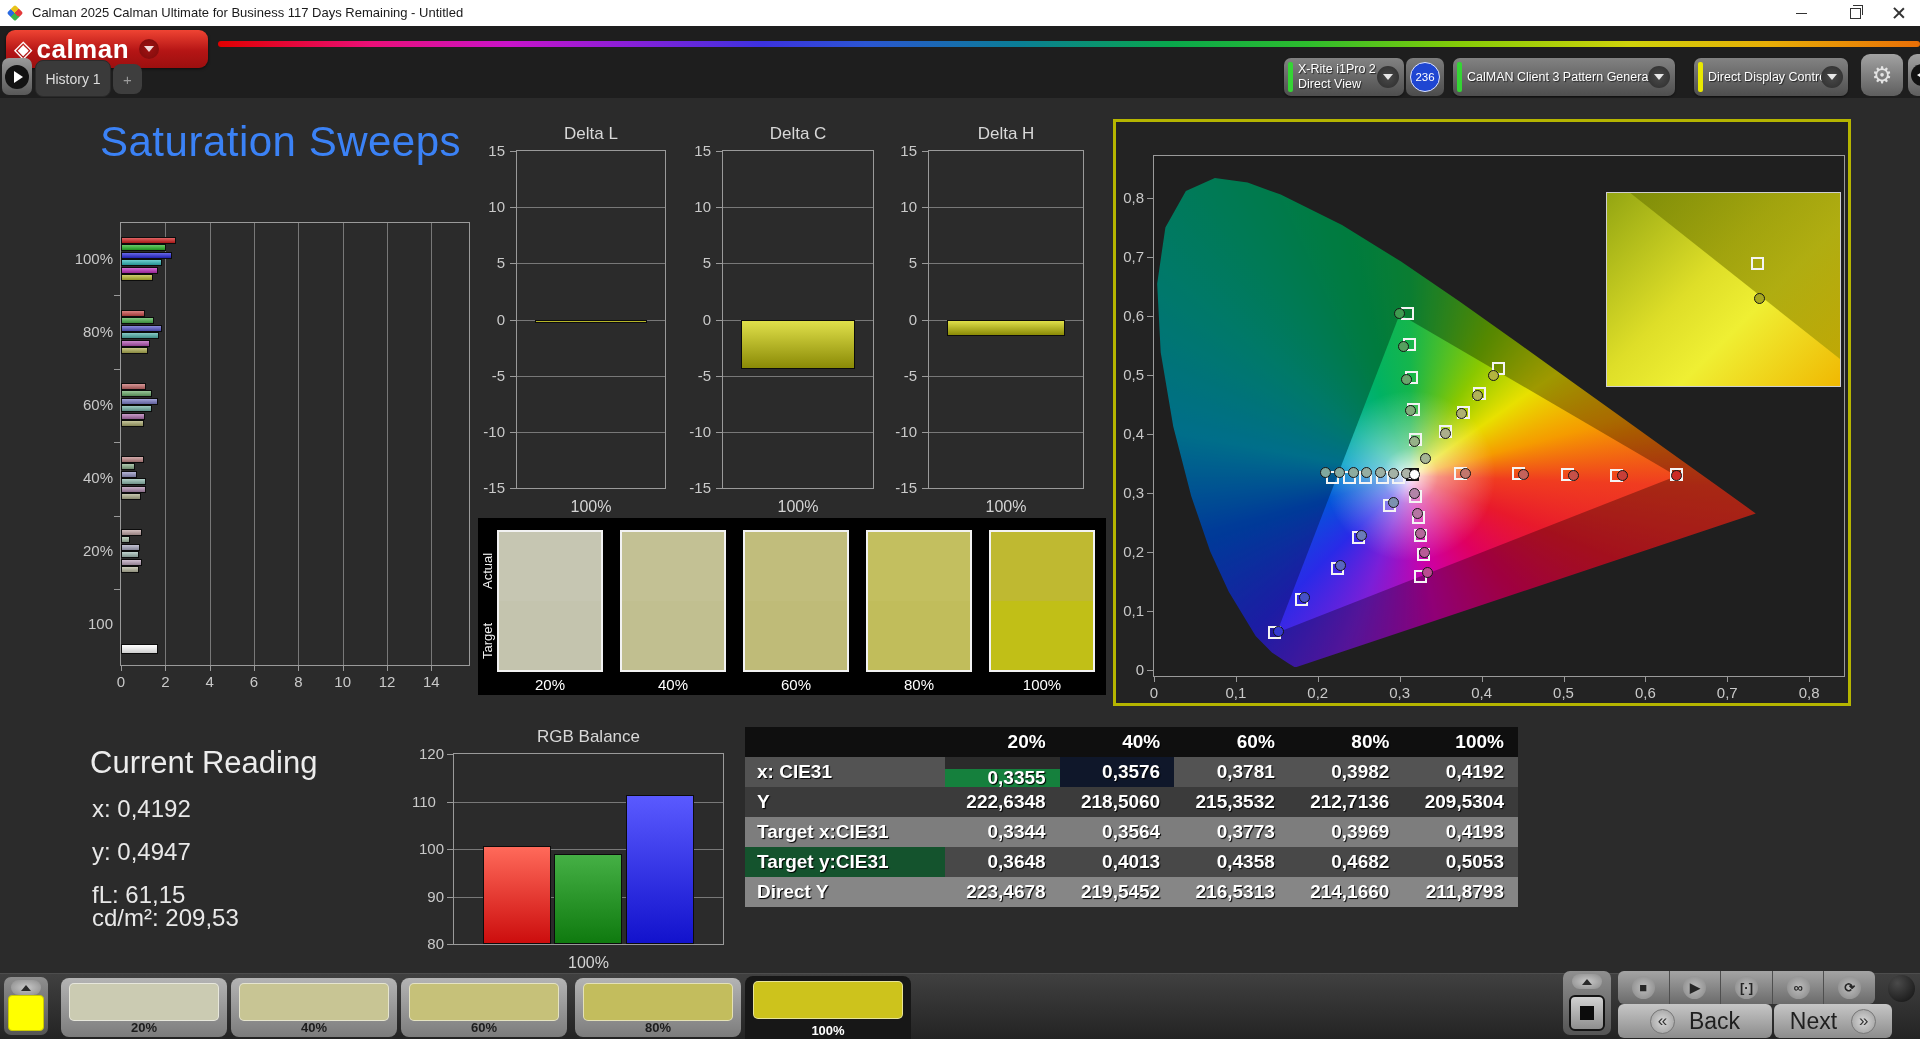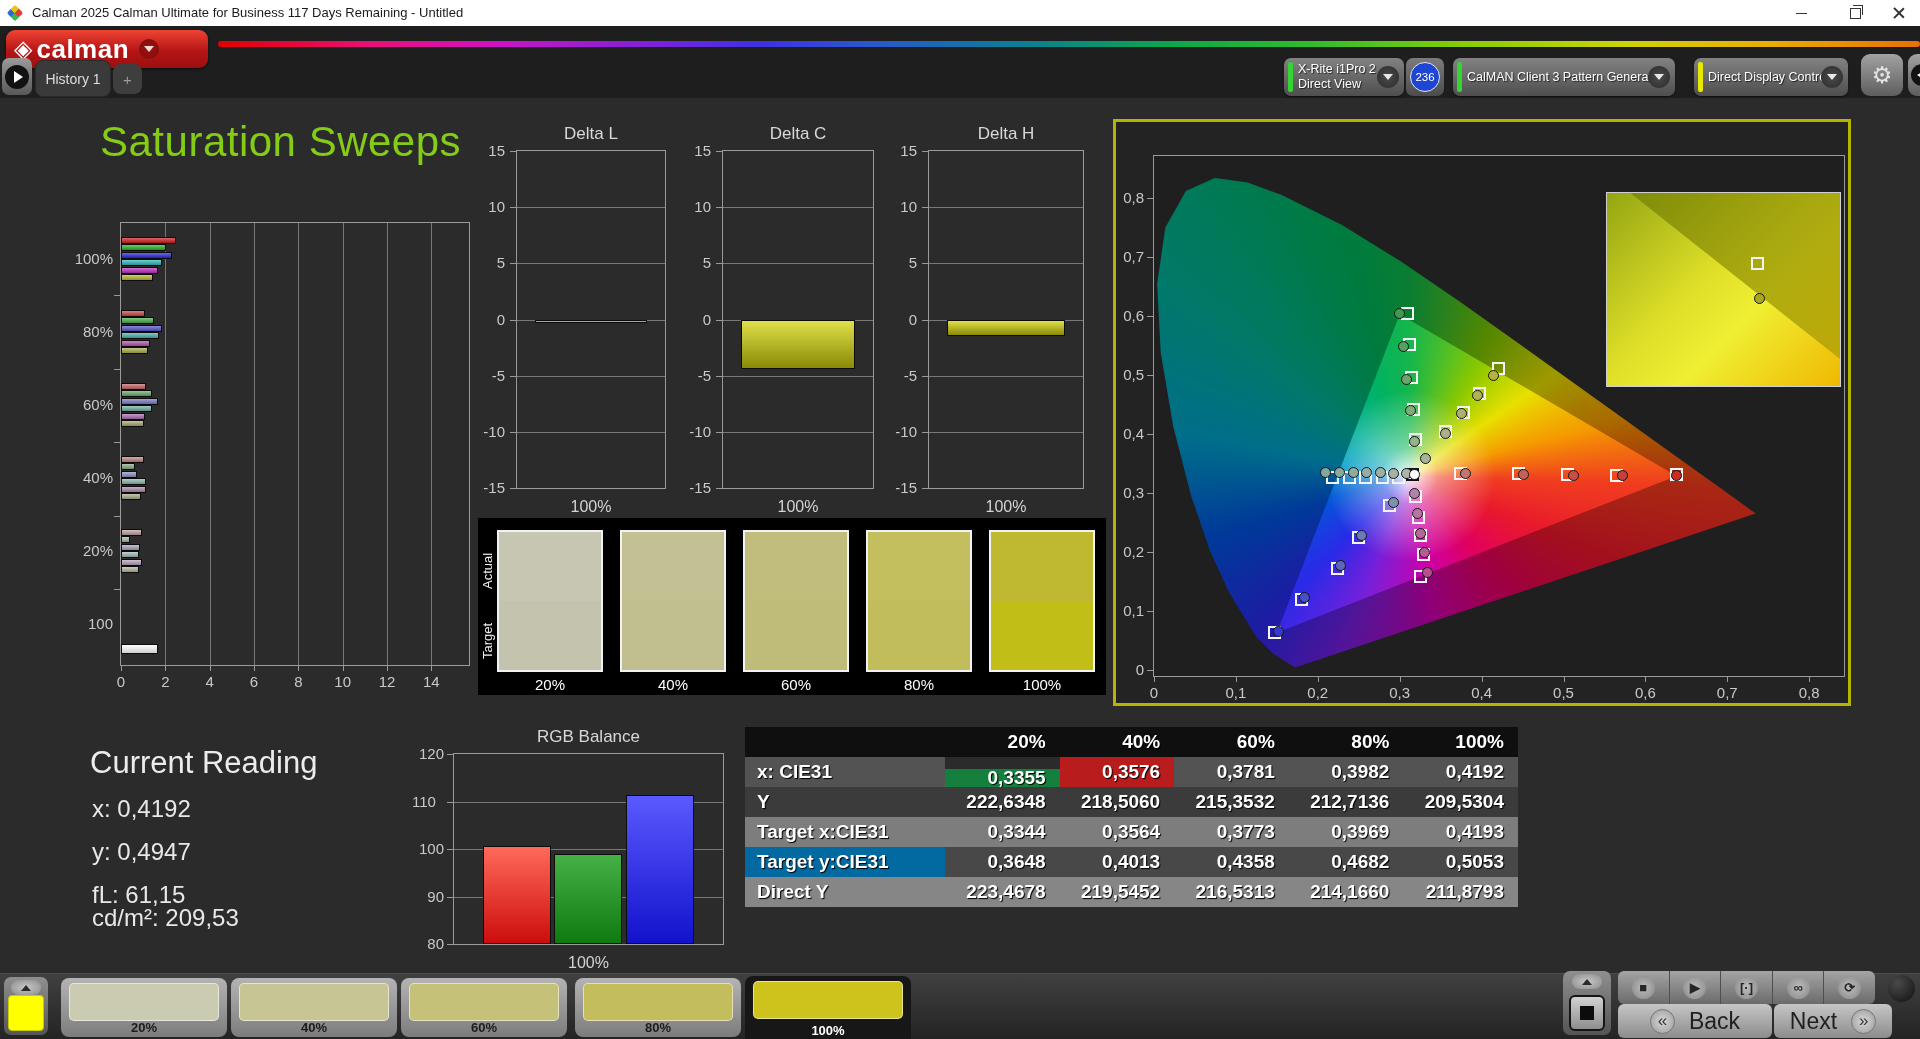--- a/index.html
+++ b/index.html
@@ -50,21 +50,21 @@
   .badge-panel{position:absolute;left:1406px;top:32px;width:38px;height:38px;border-radius:7px;background:linear-gradient(#7c7c7c,#4c4c4c);
     display:flex;align-items:center;justify-content:center;}
   .badge{width:30px;height:30px;border-radius:50%;background:#1f46d2;border:1px solid #dfe6ff;color:#fff;font-size:11.5px;
     display:flex;align-items:center;justify-content:center;box-sizing:border-box;}
   .gear-btn{position:absolute;left:1861px;top:28px;width:42px;height:42px;border-radius:9px;background:linear-gradient(#a2a2a2,#5e5e5e);
     display:flex;align-items:center;justify-content:center;color:#e4e4e4;font-size:23px;}
   .edge-btn{position:absolute;left:1908px;top:28px;width:12px;height:42px;border-radius:9px 0 0 9px;background:linear-gradient(#a2a2a2,#5e5e5e);overflow:hidden;}
   .edge-btn .tabscroll-circle{width:22px;height:22px;margin:10px 0 0 3px;}
   .tri-left{width:0;height:0;border-top:5px solid transparent;border-bottom:5px solid transparent;border-right:8px solid #fff;margin-right:2px;}
   
-  .page-title{position:absolute;left:100px;top:118px;font-size:42px;color:#84cc16;letter-spacing:.5px;}
+  .page-title{position:absolute;left:100px;top:118px;font-size:42px;color:#3b82f6;letter-spacing:.5px;}
   .plot{position:absolute;border:1px solid #9a9a9a;box-sizing:content-box;}
   .chart-title{position:absolute;top:-27px;left:-40px;right:-40px;text-align:center;font-size:17px;color:#d8d8d8;white-space:nowrap;}
   .xlabel{position:absolute;bottom:-28px;left:0;right:0;text-align:center;font-size:16px;color:#d4d4d4;}
   .vline{position:absolute;top:0;bottom:0;width:1px;background:#787878;}
   .hline{position:absolute;left:0;right:0;height:1px;background:#787878;}
   .tick{position:absolute;color:#c9c9c9;font-size:14px;white-space:nowrap;}
   .tickmark{position:absolute;background:#9a9a9a;}
   .bar{position:absolute;border:1px solid #0c0c0c;box-sizing:border-box;}
   .shade{background-image:linear-gradient(rgba(255,255,255,.30),rgba(0,0,0,.22));}
   
@@ -515,21 +515,21 @@
         <div class="tcell lab"></div>
         <div class="tcell val">20%</div>
         <div class="tcell val">40%</div>
         <div class="tcell val">60%</div>
         <div class="tcell val">80%</div>
         <div class="tcell val">100%</div>
       </div>
       <div class="trow">
         <div class="tcell lab" style="background: rgb(83, 83, 83);">x: CIE31</div>
         <div class="tcell val" style="background: #15803d; margin-top: 12px;">0,3355</div>
-        <div class="tcell val" style="background: #b91c1c;">0,3576</div>
+        <div class="tcell val" style="background: #0f172a;">0,3576</div>
         <div class="tcell val" style="background: rgb(83, 83, 83);">0,3781</div>
         <div class="tcell val" style="background: rgb(83, 83, 83);">0,3982</div>
         <div class="tcell val" style="background: rgb(83, 83, 83);">0,4192</div>
       </div>
       <div class="trow">
         <div class="tcell lab" style="background: rgb(59, 59, 59);">Y</div>
         <div class="tcell val" style="background: rgb(59, 59, 59);">222,6348</div>
         <div class="tcell val" style="background: rgb(59, 59, 59);">218,5060</div>
         <div class="tcell val" style="background: rgb(59, 59, 59);">215,3532</div>
         <div class="tcell val" style="background: rgb(59, 59, 59);">212,7136</div>
@@ -537,21 +537,21 @@
       </div>
       <div class="trow">
         <div class="tcell lab" style="background: rgb(125, 125, 125);">Target x:CIE31</div>
         <div class="tcell val" style="background: rgb(125, 125, 125);">0,3344</div>
         <div class="tcell val" style="background: rgb(125, 125, 125);">0,3564</div>
         <div class="tcell val" style="background: rgb(125, 125, 125);">0,3773</div>
         <div class="tcell val" style="background: rgb(125, 125, 125);">0,3969</div>
         <div class="tcell val" style="background: rgb(125, 125, 125);">0,4193</div>
       </div>
       <div class="trow">
-        <div class="tcell lab" style="background: #0369a1;">Target y:CIE31</div>
+        <div class="tcell lab" style="background: #14532d;">Target y:CIE31</div>
         <div class="tcell val" style="background: rgb(72, 72, 72);">0,3648</div>
         <div class="tcell val" style="background: rgb(72, 72, 72);">0,4013</div>
         <div class="tcell val" style="background: rgb(72, 72, 72);">0,4358</div>
         <div class="tcell val" style="background: rgb(72, 72, 72);">0,4682</div>
         <div class="tcell val" style="background: rgb(72, 72, 72);">0,5053</div>
       </div>
       <div class="trow">
         <div class="tcell lab" style="background: rgb(134, 134, 134);">Direct Y</div>
         <div class="tcell val" style="background: rgb(134, 134, 134);">223,4678</div>
         <div class="tcell val" style="background: rgb(134, 134, 134);">219,5452</div>

